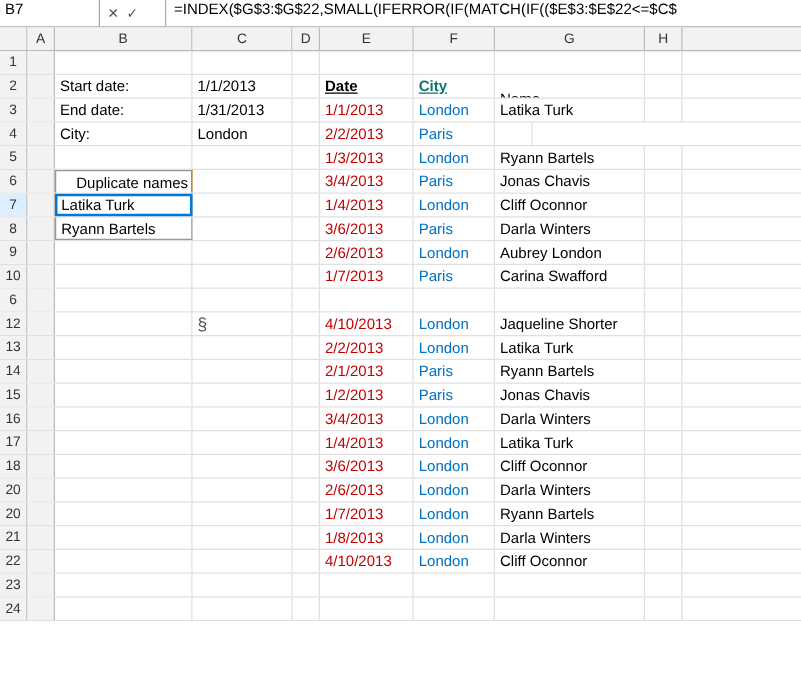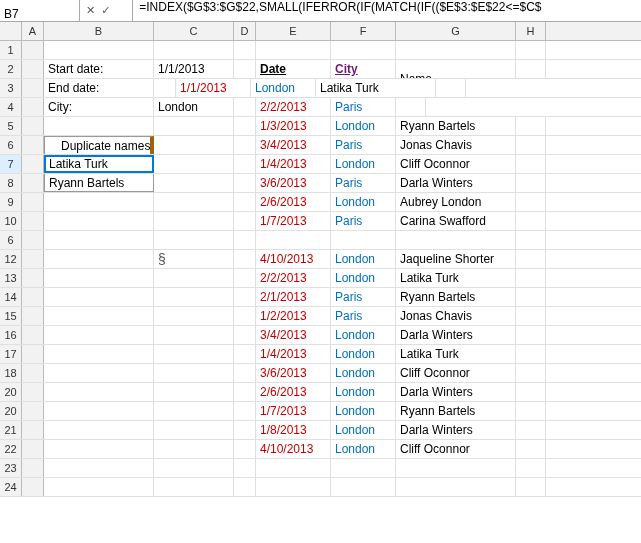--- a/index.html
+++ b/index.html
@@ -17,21 +17,21 @@
       border-bottom: 1px solid #aaa;
       height: 22px;
       background: #fff;
     }
     .cell-ref-box {
       width: 80px;
       border-right: 1px solid #aaa;
       padding: 0 4px;
       height: 100%;
       display: flex;
-      align-items: flex-end;
+      align-items: flex-start;
       font-size: 12px;
     }
     .formula-controls {
       display: flex;
       align-items: center;
       padding: 0 4px;
       border-right: 1px solid #aaa;
       height: 100%;
       gap: 2px;
     }
@@ -123,21 +123,21 @@
     .label-bold { font-weight: normal; }
     .text-red { color: #c00000; }
     .text-blue { color: #0070c0; }
 
     .duplicate-box {
       border: 1px solid #999;
       background: #fff;
     }
 
     .header-date { font-weight: bold; text-decoration: underline; }
-    .header-city { font-weight: bold; text-decoration: underline; color: #701a75; }
+    .header-city { font-weight: bold; text-decoration: underline; color: #0f766e; }
     .header-name { font-weight: normal; text-decoration: underline; margin-top: 20px; }
 
     .section-symbol {
       font-size: 14px;
       color: #555;
     }
   </style>
 </head>
 <body>
 
@@ -202,20 +202,23 @@
       </div>
     <div class="cell col-h"></div>
   </div>
 
   <div class="row">
     <div class="row-num">3</div>
     <div class="cell col-a"></div>
     <div class="cell col-b">
         <span class="label-bold">End date:</span>
       </div>
+    <div class="cell col-c">
+        <span>1/31/2013</span>
+      </div>
     <div class="cell col-d"></div>
     <div class="cell col-e">
         <span class="text-red">1/1/2013</span>
       </div>
     <div class="cell col-f">
         <span class="text-blue">London</span>
       </div>
     <div class="cell col-g">
         <span>Latika Turk</span>
       </div>
@@ -255,21 +258,21 @@
       </div>
     <div class="cell col-g">
         <span>Ryann Bartels</span>
       </div>
     <div class="cell col-h"></div>
   </div>
 
   <div class="row">
     <div class="row-num">6</div>
     <div class="cell col-a"></div>
-    <div class="cell col-b duplicate-box" style="border-top:1px solid #999; border-left:1px solid #999; border-right:4px solid #a16207; border-bottom: none; padding-left: 16px;">
+    <div class="cell col-b duplicate-box" style="border-top:1px solid #999; border-left:1px solid #999; border-right:1px solid #a16207; border-bottom: none; padding-left: 16px;">
       <span>Duplicate names</span>
     </div>
     <div class="cell col-c"></div>
     <div class="cell col-d"></div>
     <div class="cell col-e">
         <span class="text-red">3/4/2013</span>
       </div>
     <div class="cell col-f">
         <span class="text-blue">Paris</span>
       </div>

